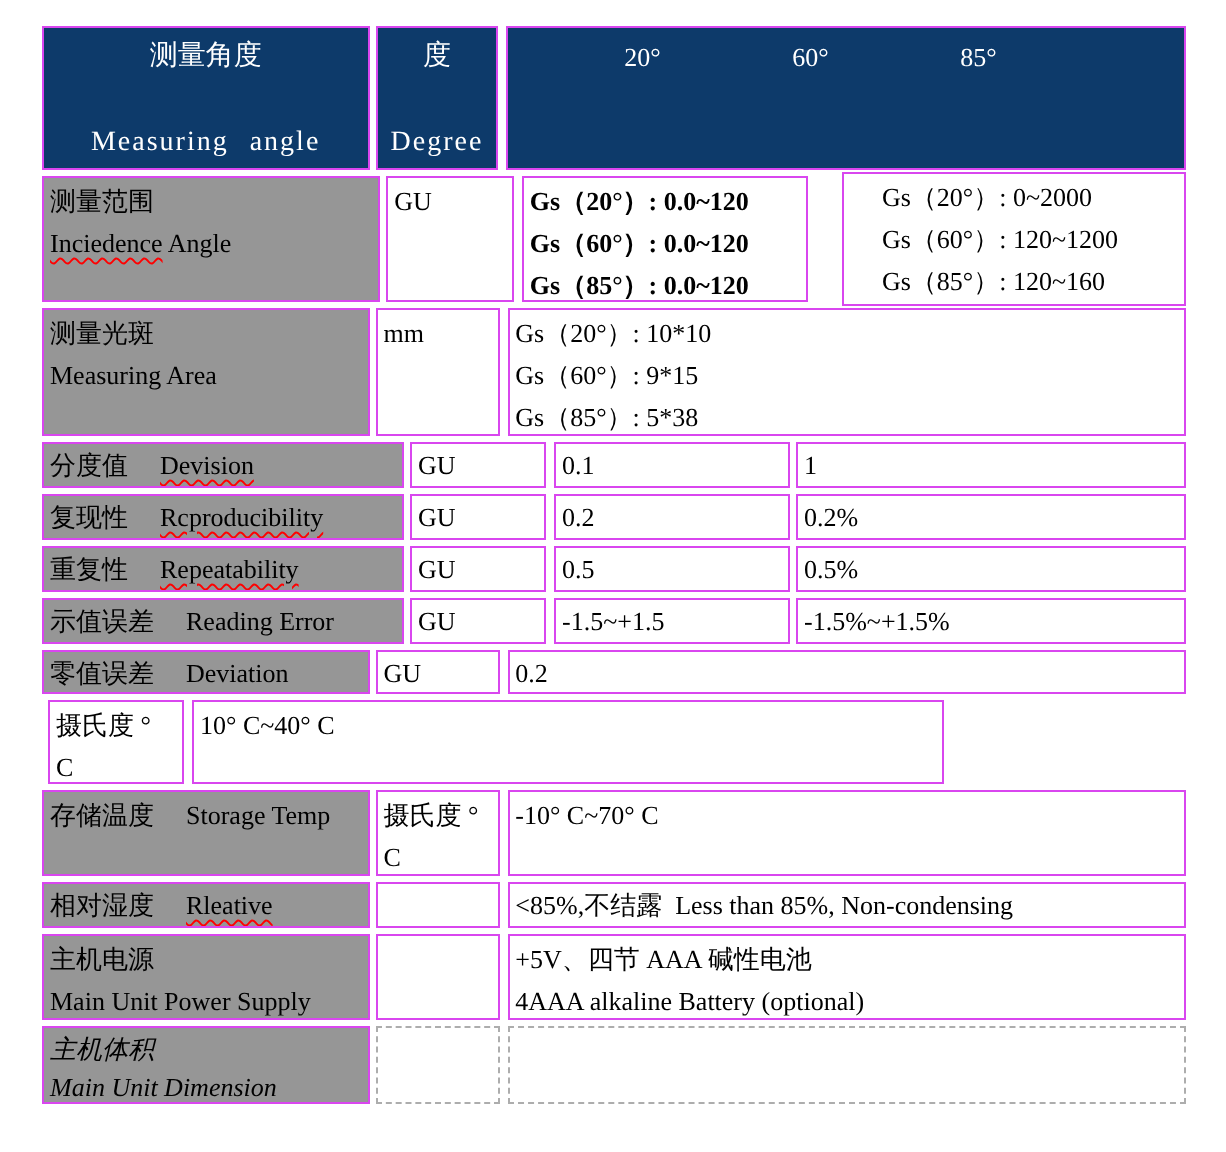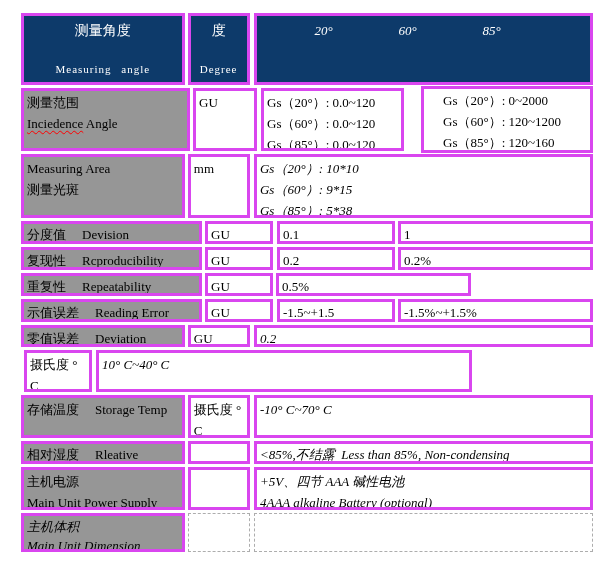--- a/index.html
+++ b/index.html
@@ -4,30 +4,30 @@
 <style>
   html,body{margin:0;padding:0;background:#ffffff;}
   body{width:613px;height:576px;overflow:hidden;
        font-family:"Liberation Serif","DejaVu Serif",serif;
        font-size:13px;color:#000;}
 
   .tbl{position:relative;margin:13px 0 0 21px;width:572px;}
 
   .row{display:flex;align-items:stretch;margin-bottom:3px;}
 
-  .cell{position:relative;box-sizing:border-box;border:3px solid #d946ef;
+  .cell{position:relative;box-sizing:border-box;border:1px solid #d946ef;
         background:#fff;padding:1px 2px 0 3px;overflow:hidden;}
   
   .cell::after{content:"";position:absolute;inset:-3px;
         border:1px dashed #c4c4c4;pointer-events:none;}
 
   .lbl{width:181px;background:#969696;}
   .unit{width:68px;margin-left:3px;}
-  .val{width:376px;margin-left:4px;font-style:italic;}
-  .c3a{width:153px;margin-left:4px;}
+  .val{width:376px;margin-left:4px;}
+  .c3a{width:153px;margin-left:4px;font-weight:bold;}
   .c4a{width:183px;margin-left:17px;padding-left:19px;}
   .c3b{width:118px;margin-left:4px;}
   .c4b{width:195px;margin-left:3px;}
 
   .line{white-space:pre-wrap;line-height:21px;}
   .sm .line{line-height:19px;}
   .r-dim .line{line-height:19px;font-style:italic;}
   .gap{margin-left:16px;}
 
   
@@ -43,21 +43,21 @@
   .r-dev{height:22px;}
   .r-wtemp{height:42px;}
   .r-stemp{height:43px;}
   .r-power{height:43px;}
   .r-dim{height:39px;}
 
   
   .hdr{background:#0d3a6a;color:#fff;display:flex;flex-direction:column;
        justify-content:space-between;text-align:center;padding:7px 0 5px;}
   .hdr .cn{font-size:14px;line-height:16px;}
-  .hdr .en{font-size:11px;line-height:15px;letter-spacing:1px;word-spacing:6px;margin-top:16px;}
+  .hdr .en{font-size:14px;line-height:15px;letter-spacing:1px;word-spacing:6px;margin-top:16px;}
   .hdr-angles{justify-content:flex-start;}
   .angles{display:flex;padding-left:26px;}
   .angles span{display:inline-block;width:82px;text-align:center;
        margin-right:2px;font-size:13px;line-height:16px;}
 
   
   .raise{align-self:flex-start;height:67px;position:relative;top:-2px;}
 
   
   .dashedcell{border:1px dashed #adadad;}
@@ -100,22 +100,22 @@
     </div>
     <div class="cell c4a raise">
       <div class="line">Gs（20°）: 0~2000</div>
       <div class="line">Gs（60°）: 120~1200</div>
       <div class="line">Gs（85°）: 120~160</div>
     </div>
   </div>
 
   <div class="row r-spot">
     <div class="cell lbl">
+      <div class="line">测量光斑</div>
       <div class="line">Measuring Area</div>
-      <div class="line">测量光斑</div>
     </div>
     <div class="cell unit">
       <div class="line">mm</div>
     </div>
     <div class="cell val">
       <div class="line">Gs（20°）: 10*10</div>
       <div class="line">Gs（60°）: 9*15</div>
       <div class="line">Gs（85°）: 5*38</div>
     </div>
   </div>
@@ -150,20 +150,23 @@
     </div>
   </div>
 
   <div class="row sm">
     <div class="cell lbl">
       <div class="line"><span>重复性</span><span class="gap sq">Repeatability</span></div>
     </div>
     <div class="cell unit">
       <div class="line">GU</div>
     </div>
+    <div class="cell c3b">
+      <div class="line">0.5</div>
+    </div>
     <div class="cell c4b">
       <div class="line">0.5%</div>
     </div>
   </div>
 
   <div class="row sm">
     <div class="cell lbl">
       <div class="line"><span>示值误差</span><span class="gap">Reading Error</span></div>
     </div>
     <div class="cell unit">

